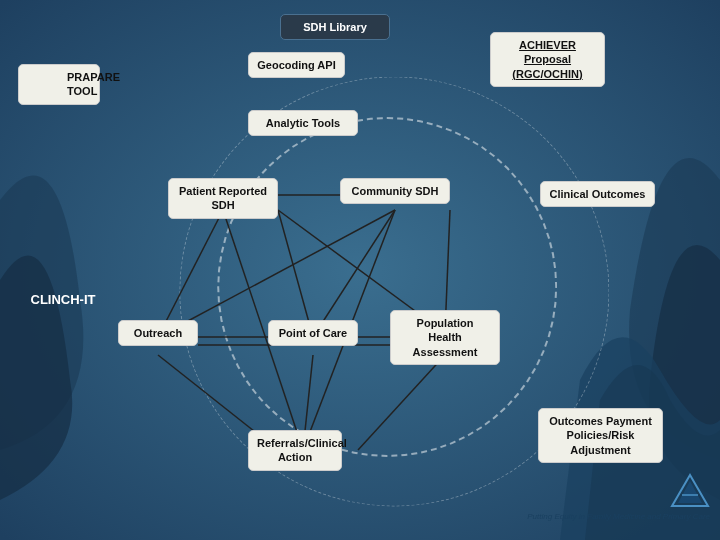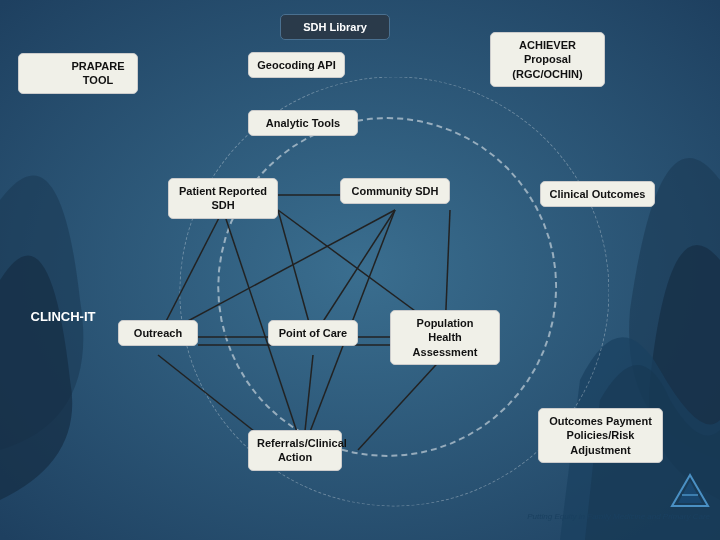--- a/index.html
+++ b/index.html
@@ -79,37 +79,38 @@
       width: 110px;
     }
 
     #box-geocoding {
       top: 52px;
       left: 248px;
       width: 97px;
     }
 
     #box-prapare {
-      top: 53px;
+      top: 64px;
       left: 18px;
-      width: 120px;
+      width: 82px;
       padding-left: 48px;
     }
 
     #box-analytic {
       top: 68px;
       left: 248px;
       width: 110px;
       margin-top: 20px;
     }
 
     #box-achiever {
       top: 32px;
       left: 490px;
       width: 115px;
+      text-decoration: underline;
     }
 
     #box-patient-sdh {
       top: 178px;
       left: 168px;
       width: 110px;
     }
 
     #box-community-sdh {
       top: 178px;
@@ -117,21 +118,21 @@
       width: 110px;
     }
 
     #box-clinical-outcomes {
       top: 181px;
       left: 540px;
       width: 115px;
     }
 
     #box-clinch-it {
-      top: 304px;
+      top: 287px;
       left: 18px;
       width: 90px;
       background: transparent;
       color: #fff;
       border: none;
       font-size: 12px;
     }
 
     #box-outreach {
       top: 320px;

